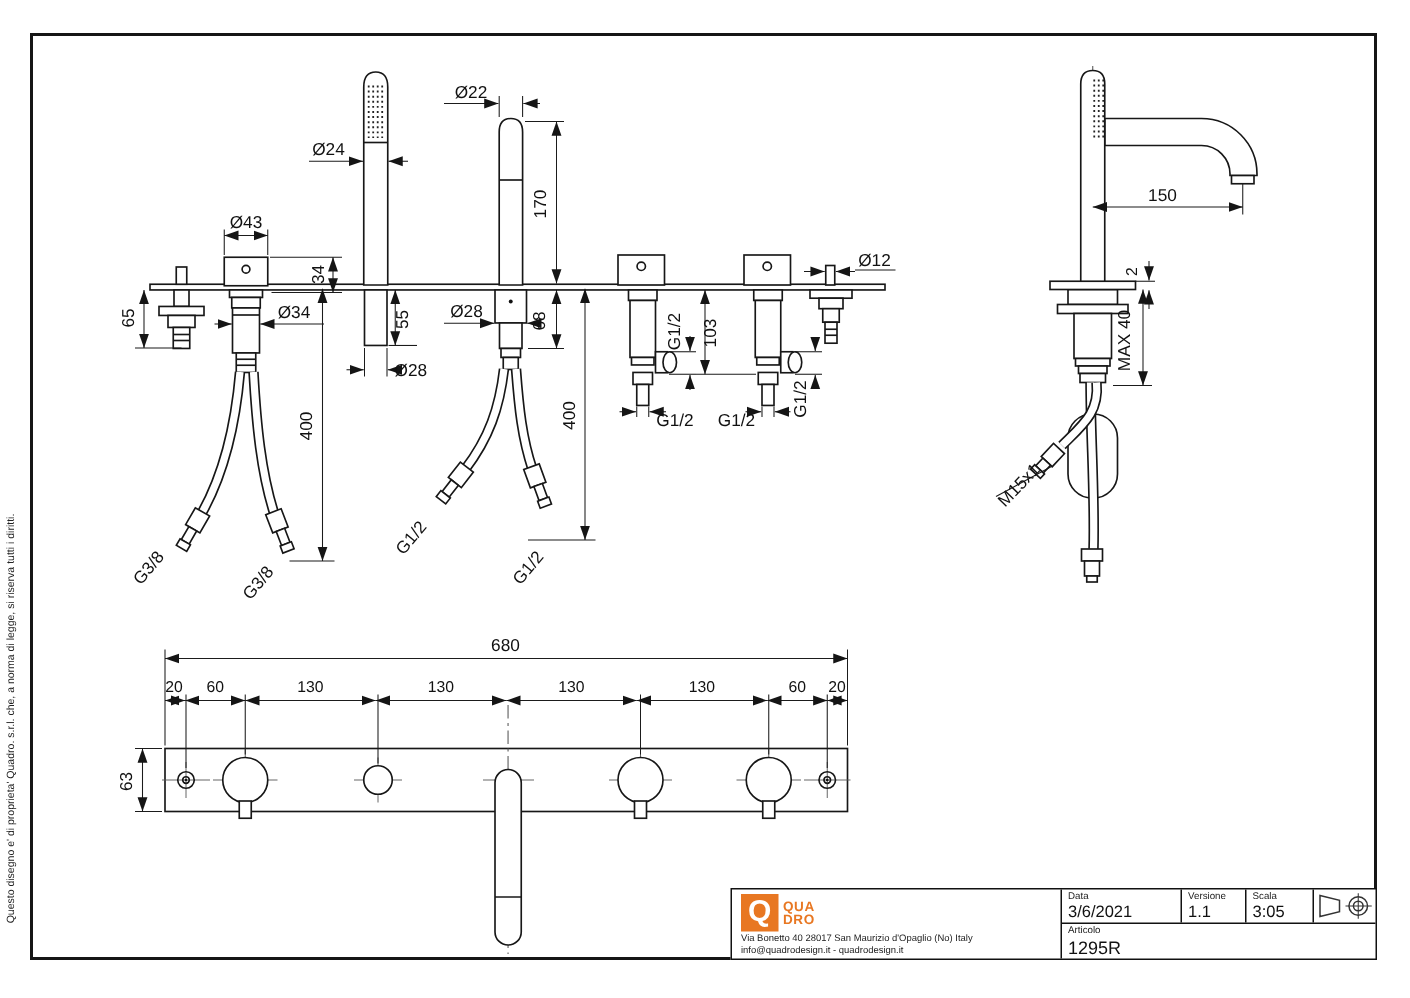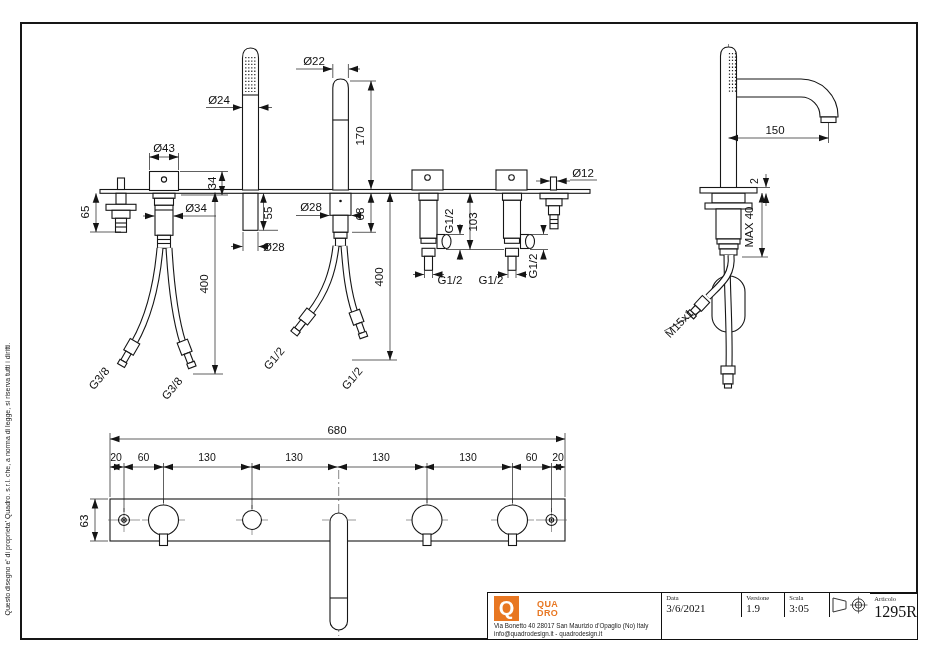--- a/index.html
+++ b/index.html
@@ -21,30 +21,30 @@
   svg .ts{font-size:10.5px;}
   .vnote{position:absolute;left:-150px;top:473px;width:320px;height:12px;
          transform:rotate(-90deg);font-size:7px;color:#222;text-align:center;white-space:nowrap;}
   
   .tblock{position:absolute;left:487px;top:592px;width:431px;height:48px;
           border:1.5px solid #111;box-sizing:border-box;display:flex;background:#fff;}
   .tb-left{width:219px;display:flex;flex-direction:column;box-sizing:border-box;}
   .tb-logo{display:flex;align-items:center;margin:3px 0 0 6px;}
   .tb-q{width:25px;height:25px;background:#e87722;color:#fff;font-weight:bold;font-size:20px;
         display:flex;align-items:center;justify-content:center;}
-  .tb-logotext{margin-left:18px;color:#e87722;font-weight:bold;font-size:9px;line-height:9px;letter-spacing:.4px;}
+  .tb-logotext{margin-left:3px;color:#e87722;font-weight:bold;font-size:9px;line-height:9px;letter-spacing:.4px;}
   .tb-addr{margin:auto 0 2px 6px;font-size:6.3px;line-height:7.5px;color:#222;}
-  .tb-right{flex:1;display:flex;flex-direction:row;border-left:1.2px solid #111;box-sizing:border-box;font-family:Liberation Serif, serif;}
+  .tb-right{flex:1;display:flex;flex-direction:column;border-left:1.2px solid #111;box-sizing:border-box;}
   .tb-row1{display:flex;height:24px;box-sizing:border-box;}
   .tb-cell{box-sizing:border-box;padding:1px 0 0 4px;}
   .tb-cell + .tb-cell{border-left:1.2px solid #111;}
   .tb-lab{font-size:6.5px;color:#222;}
   .tb-val{font-size:11px;color:#111;margin-top:1px;}
   .tb-row2{border-top:1.2px solid #111;flex:1;box-sizing:border-box;padding:1px 0 0 4px;}
-  .tb-row2 .tb-val{font-size:16px;}
+  .tb-row2 .tb-val{font-size:12px;}
   .tb-sym{border-left:1.2px solid #111;flex:1;display:flex;align-items:center;justify-content:center;}
 </style>
 </head>
 <body>
 
 <div class="page">
   <div class="frame"></div>
   <div class="vnote">Questo disegno e' di proprieta' Quadro. s.r.l. che, a norma di legge, si riserva tutti i diritti.</div>
 
   <svg class="drawing" width="940" height="665" viewBox="0 0 940 665">
@@ -419,21 +419,21 @@
       </div>
     </div>
     <div class="tb-right">
       <div class="tb-row1">
         <div class="tb-cell" style="width:79px">
           <div class="tb-lab">Data</div>
           <div class="tb-val">3/6/2021</div>
         </div>
         <div class="tb-cell" style="width:43px">
           <div class="tb-lab">Versione</div>
-          <div class="tb-val">1.9</div>
+          <div class="tb-val">1.1</div>
         </div>
         <div class="tb-cell" style="width:45px">
           <div class="tb-lab">Scala</div>
           <div class="tb-val">3:05</div>
         </div>
         <div class="tb-sym">
           <svg width="40" height="20" viewBox="0 0 40 20">
             <path d="M3,3 L16,6.2 L16,13.8 L3,17 Z" fill="none" stroke="#333" stroke-width="1"></path>
             <circle cx="28.5" cy="10" r="6.2" fill="none" stroke="#333" stroke-width="1"></circle>
             <circle cx="28.5" cy="10" r="3.2" fill="none" stroke="#333" stroke-width="1"></circle>

